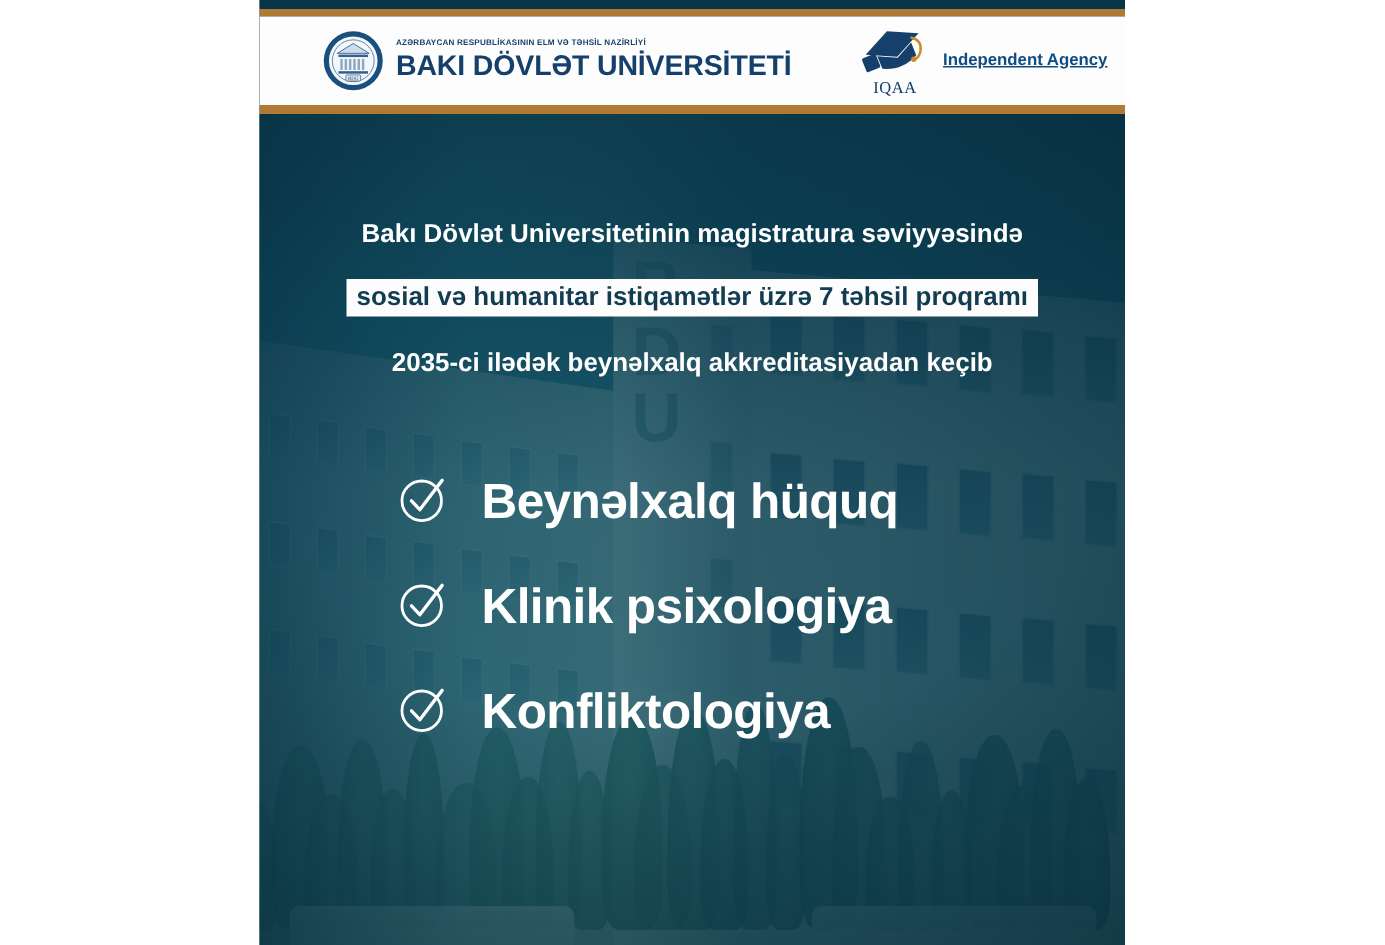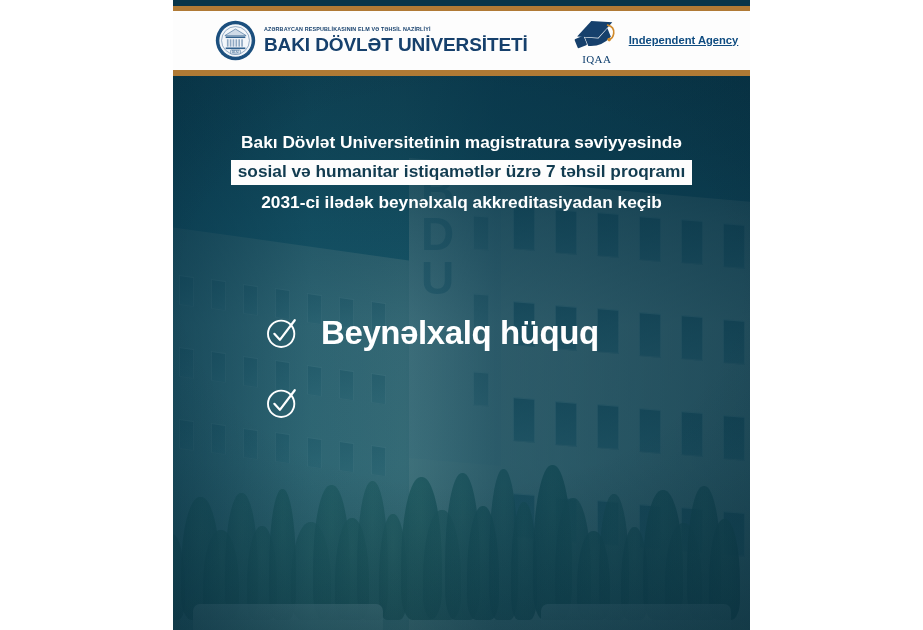--- a/index.html
+++ b/index.html
@@ -172,37 +172,37 @@
   }
   
   .headline{
     position:absolute;left:0;top:58px;width:100%;
     text-align:center;
     color:#ffffff;
     font-size:17.3px;
     font-weight:700;
     line-height:1.0;
   }
-  .hl-line{display:block;white-space:nowrap;margin-bottom:9px;}
+  .hl-line{display:block;white-space:nowrap;margin-bottom:9px;margin-top:13px;}
   .hl-line.em{
     display:inline-block;
     background:#fdfdfd;
     color:#123c50;
     padding:3px 7px 4px 7px;
     margin-bottom:9px;
   }
   
   .list{
     position:absolute;left:0;top:240px;width:100%;
     display:flex;flex-direction:column;
     gap:36px;
     padding-left:92px;
     box-sizing:border-box;
   }
-  .item{display:flex;gap:22px;}
+  .item{display:flex;align-items:center;gap:22px;}
   .check{width:34px;height:34px;flex:0 0 34px;display:block;}
   .item-label{
     color:#ffffff;
     font-size:33px;
     font-weight:700;
     letter-spacing:-.4px;
     white-space:nowrap;
     line-height:1;
   }
 </style>
@@ -362,34 +362,42 @@
         <div class="slab" style="left:368px;width:190px;height:26px;"></div>
 
         <div class="grade"></div>
         <div class="grade2"></div>
         <div class="vignette"></div>
       </div>
 
       <div class="headline">
         <span class="hl-line">Bakı Dövlət Universitetinin magistratura səviyyəsində</span>
         <span class="hl-line em">sosial və humanitar istiqamətlər üzrə 7 təhsil proqramı</span>
-        <span class="hl-line">2031-ci ilədək beynəlxalq akkreditasiyadan keçib</span>
+        <span class="hl-line">2035-ci ilədək beynəlxalq akkreditasiyadan keçib</span>
       </div>
 
       <div class="list" id="program-list">
           <div class="item">
             <svg class="check" viewBox="0 0 40 40">
               <circle cx="19" cy="21" r="15.5" fill="none" stroke="#ffffff" stroke-width="2.2"></circle>
               <path d="M11 21 L17.5 28 L35 5" fill="none" stroke="#ffffff" stroke-width="2.6" stroke-linecap="round" stroke-linejoin="round"></path>
             </svg>
             <span class="item-label">Beynəlxalq hüquq</span>
           </div>
           <div class="item">
             <svg class="check" viewBox="0 0 40 40">
               <circle cx="19" cy="21" r="15.5" fill="none" stroke="#ffffff" stroke-width="2.2"></circle>
               <path d="M11 21 L17.5 28 L35 5" fill="none" stroke="#ffffff" stroke-width="2.6" stroke-linecap="round" stroke-linejoin="round"></path>
             </svg>
+            <span class="item-label">Klinik psixologiya</span>
+          </div>
+          <div class="item">
+            <svg class="check" viewBox="0 0 40 40">
+              <circle cx="19" cy="21" r="15.5" fill="none" stroke="#ffffff" stroke-width="2.2"></circle>
+              <path d="M11 21 L17.5 28 L35 5" fill="none" stroke="#ffffff" stroke-width="2.6" stroke-linecap="round" stroke-linejoin="round"></path>
+            </svg>
+            <span class="item-label">Konfliktologiya</span>
           </div>
         </div>
 
     </div>
   </div>
 </div>
 
 </body></html>

